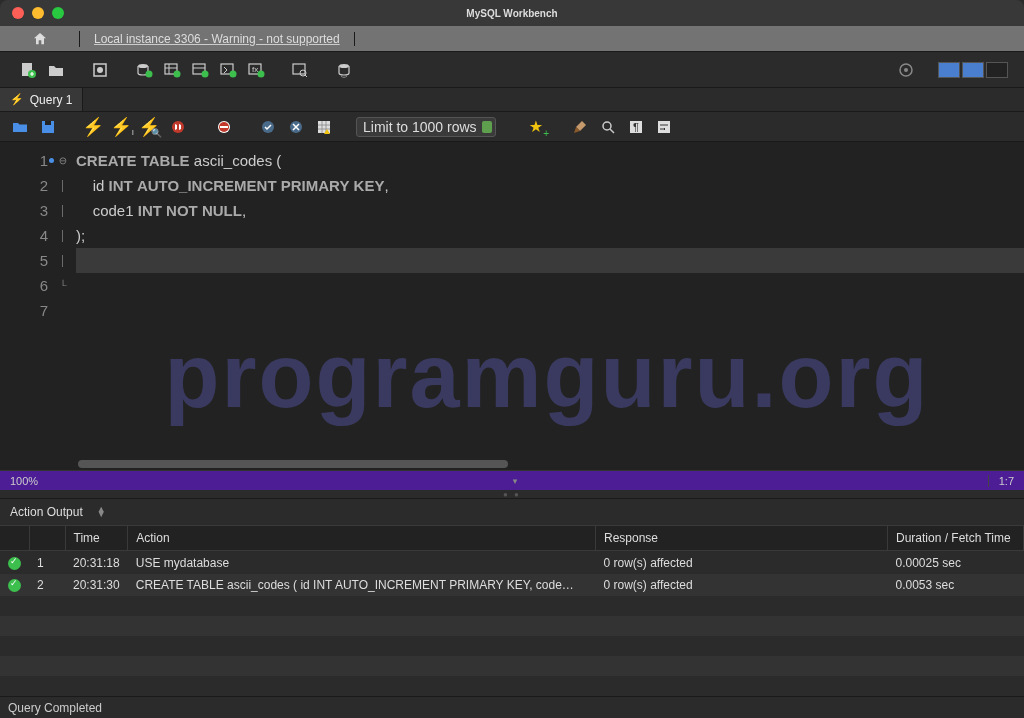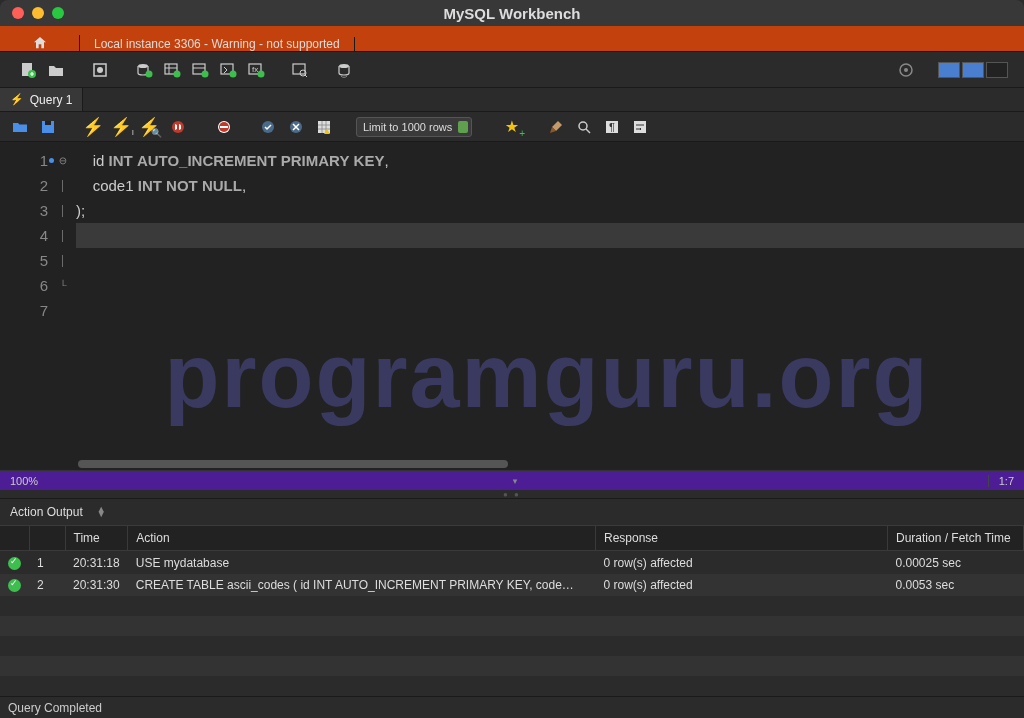--- a/index.html
+++ b/index.html
@@ -5,24 +5,24 @@
 * { margin: 0; padding: 0; box-sizing: border-box; font-family: -apple-system, "Helvetica Neue", Arial, sans-serif; }
 body { background: #2b2b2b; color: #ccc; font-size: 12px; width: 1024px; height: 718px; overflow: hidden; display: flex; flex-direction: column; }
 
 
 .titlebar { background: #383838; height: 26px; display: flex; align-items: center; position: relative; border-radius: 8px 8px 0 0; }
 .traffic { display: flex; gap: 8px; margin-left: 12px; }
 .traffic span { width: 12px; height: 12px; border-radius: 50%; display: block; }
 .tl-close { background: #ff5f57; }
 .tl-min { background: #febc2e; }
 .tl-max { background: #28c840; }
-.title { position: absolute; left: 0; right: 0; text-align: center; font-size: 15px; font-weight: 600; color: #ddd; pointer-events: none; }
-
-
-.conn-bar { background: #c2410c; height: 26px; display: flex; align-items: flex-end; border-bottom: 1px solid #1a1a1a; }
+.title { position: absolute; left: 0; right: 0; text-align: center; font-size: 10px; font-weight: 600; color: #ddd; pointer-events: none; }
+
+
+.conn-bar { background: #737373; height: 26px; display: flex; align-items: center; border-bottom: 1px solid #1a1a1a; text-decoration: underline; }
 .home-btn { width: 80px; display: flex; align-items: center; justify-content: center; border-right: 1px solid #1a1a1a; }
 .home-btn svg { width: 16px; height: 16px; fill: #ddd; }
 .conn-tab { padding: 0 14px; display: flex; align-items: center; font-size: 12px; color: #ddd; border-right: 1px solid #1a1a1a; }
 
 
 .main-toolbar { background: #2b2b2b; height: 36px; display: flex; align-items: center; padding: 0 16px; gap: 4px; border-bottom: 1px solid #1a1a1a; }
 .tb-btn { width: 24px; height: 24px; display: flex; align-items: center; justify-content: center; color: #ccc; }
 .tb-sep { width: 12px; }
 .tb-spacer { flex: 1; }
 .panel-toggles { display: flex; gap: 2px; }
@@ -30,21 +30,21 @@
 .panel-toggle.active { background: #4a7fcf; }
 
 
 .query-tabs { background: #2b2b2b; height: 24px; display: flex; align-items: stretch; border-bottom: 1px solid #1a1a1a; }
 .query-tab { background: #383838; display: flex; align-items: center; padding: 0 10px; gap: 6px; font-size: 12px; color: #eee; border-right: 1px solid #1a1a1a; }
 .bolt { color: #ffb000; font-size: 11px; }
 
 
 .editor-toolbar { background: #2b2b2b; height: 30px; display: flex; align-items: center; padding: 0 10px; gap: 8px; border-bottom: 1px solid #1a1a1a; }
 .etb-icon { width: 20px; height: 20px; display: flex; align-items: center; justify-content: center; font-size: 14px; }
-.limit-select { background: #3a3a3a; border: 1px solid #555; color: #ddd; font-size: 11px; height: 20px; padding: 0 18px 0 6px; border-radius: 3px; appearance: none; position: relative; }
+.limit-select { background: #3a3a3a; border: 1px solid #555; color: #ddd; font-size: 14px; height: 20px; padding: 0 18px 0 6px; border-radius: 3px; appearance: none; position: relative; }
 .limit-wrap { position: relative; display: inline-block; }
 .limit-wrap::after { content: ""; position: absolute; right: 4px; top: 4px; width: 10px; height: 12px; background: #5fa04e; border-radius: 2px; pointer-events: none; }
 
 
 .editor { flex: 1; display: flex; flex-direction: column; background: #222; overflow: hidden; position: relative; }
 .editor-body { flex: 1; display: flex; font-family: "Menlo", "Consolas", monospace; font-size: 15px; overflow: hidden; position: relative; }
 .gutter { width: 56px; background: #222; color: #888; text-align: right; padding: 6px 8px 0 0; }
 .gutter .ln { height: 25px; line-height: 25px; position: relative; }
 .gutter .ln.mark::after { content: ""; position: absolute; right: -6px; top: 10px; width: 5px; height: 5px; background: #4a8fe7; border-radius: 50%; }
 .fold-col { width: 14px; background: #222; padding-top: 6px; }
@@ -304,20 +304,21 @@
     <div class="fold-col">
       <div class="fm">⊖</div>
       <div class="fm">│</div>
         <div class="fm">│</div>
         <div class="fm">│</div>
         <div class="fm">│</div>
         <div class="fm">└</div>
         <div class="fm"></div>
     </div>
     <div class="code">
+      <div class="line"><span class="kw">CREATE</span> <span class="kw">TABLE</span> <span class="id">ascii_codes</span> (</div>
       <div class="line">    <span class="id">id</span> <span class="kw">INT</span> <span class="kw">AUTO_INCREMENT</span> <span class="kw">PRIMARY</span> <span class="kw">KEY</span>,</div>
       <div class="line">    <span class="id">code1</span> <span class="kw">INT</span> <span class="kw">NOT</span> <span class="kw">NULL</span>,</div>
       <div class="line">);</div>
       <div class="line current"></div>
       <div class="watermark">programguru.org</div>
     </div>
   </div>
   <div class="hscroll">
       <div class="hscroll-thumb"></div>
     </div>

